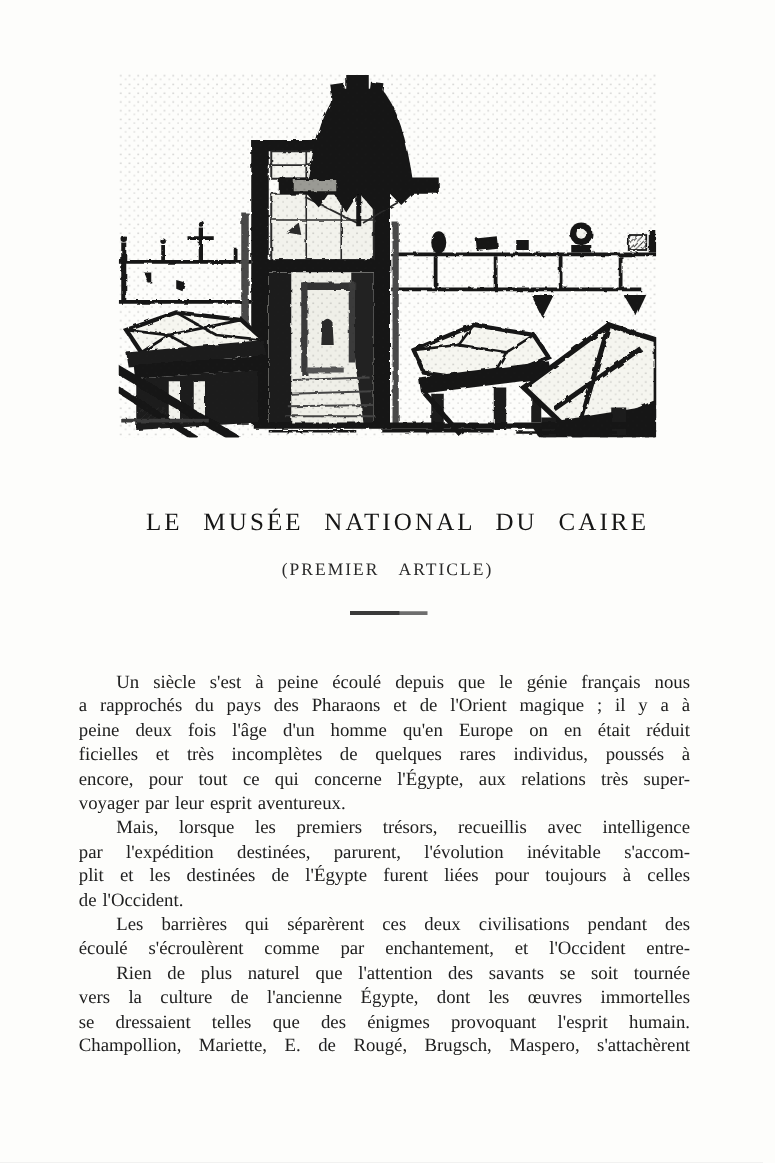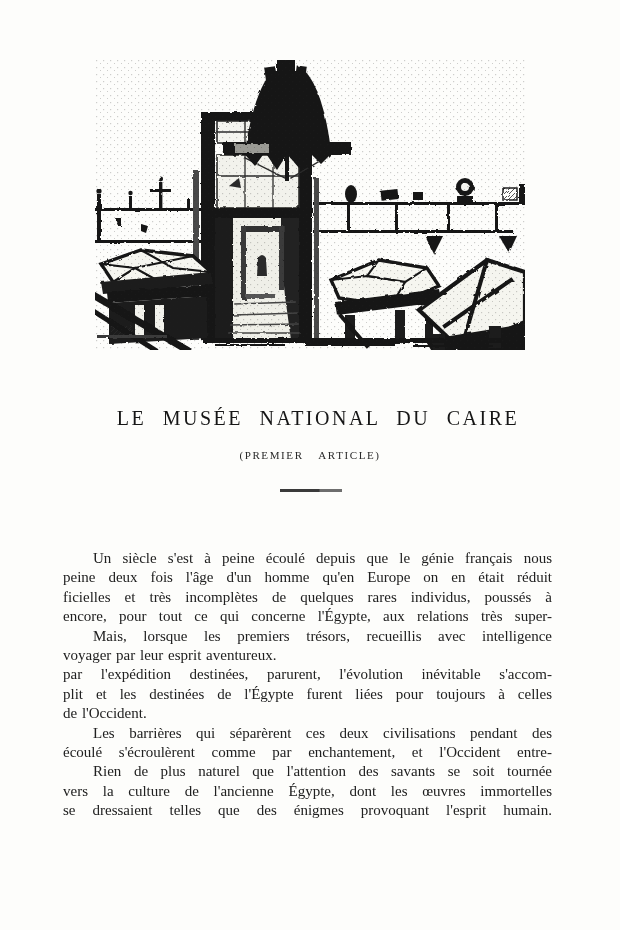--- a/index.html
+++ b/index.html
@@ -12,29 +12,29 @@
   #figure-wrap{position:absolute;left:95px;top:58px;width:430px;height:292px;}
   #figure-wrap svg{display:block;width:100%;height:100%;}
   
   .title{
     position:absolute;top:407px;left:8px;width:620px;text-align:center;
     font-size:20px;font-weight:normal;letter-spacing:2.5px;word-spacing:9px;
     color:#161616;margin:0;
   }
   .subtitle{
     position:absolute;top:449px;left:0;width:620px;text-align:center;
-    font-size:11px;letter-spacing:1.6px;word-spacing:11px;color:#2a2a2a;margin:0;
+    font-size:14px;letter-spacing:1.6px;word-spacing:11px;color:#2a2a2a;margin:0;
   }
   .divider{
     position:absolute;top:489px;left:280px;width:62px;height:2.5px;
     background:#6e6e6e;box-shadow:40px 0 0 -0.5px #3a3a3a inset;
   }
   
   .body-text{
-    position:absolute;top:549px;left:63px;width:489px;
+    position:absolute;top:537px;left:63px;width:489px;
     font-size:15px;line-height:19.4px;color:#202020;word-spacing:1px;
   }
   .ln{text-align:justify;text-align-last:justify;white-space:normal;}
   .ln.end{text-align-last:left;}
   .ln.ind{text-indent:30px;}
 </style>
 </head>
 <body>
 
 <div id="page">
@@ -194,31 +194,33 @@
       <rect x="0" y="0" width="430" height="292" fill="url(#grain)" opacity="0.22"></rect>
     </svg>
   </div>
 
   <h1 class="title">LE MUSÉE NATIONAL DU CAIRE</h1>
   <div class="subtitle">(PREMIER ARTICLE)</div>
   <div class="divider"></div>
 
   <div class="body-text">
     <div class="ln ind">Un siècle s'est à peine écoulé depuis que le génie français nous</div>
+    <div class="ln">a rapprochés du pays des Pharaons et de l'Orient magique ; il y a à</div>
     <div class="ln">peine deux fois l'âge d'un homme qu'en Europe on en était réduit</div>
     <div class="ln">ficielles et très incomplètes de quelques rares individus, poussés à</div>
     <div class="ln">encore, pour tout ce qui concerne l'Égypte, aux relations très super-</div>
+    <div class="ln end">voyager par leur esprit aventureux.</div>
+
     <div class="ln ind">Mais, lorsque les premiers trésors, recueillis avec intelligence</div>
-
-    <div class="ln end">voyager par leur esprit aventureux.</div>
     <div class="ln">par l'expédition destinées, parurent, l'évolution inévitable s'accom-</div>
     <div class="ln">plit et les destinées de l'Égypte furent liées pour toujours à celles</div>
     <div class="ln end">de l'Occident.</div>
 
     <div class="ln ind">Les barrières qui séparèrent ces deux civilisations pendant des</div>
     <div class="ln">écoulé s'écroulèrent comme par enchantement, et l'Occident entre-</div>
 
     <div class="ln ind">Rien de plus naturel que l'attention des savants se soit tournée</div>
     <div class="ln">vers la culture de l'ancienne Égypte, dont les œuvres immortelles</div>
     <div class="ln">se dressaient telles que des énigmes provoquant l'esprit humain.</div>
+    <div class="ln">Champollion, Mariette, E. de Rougé, Brugsch, Maspero, s'attachèrent</div>
   </div>
 
 </div>
 
 </body></html>

